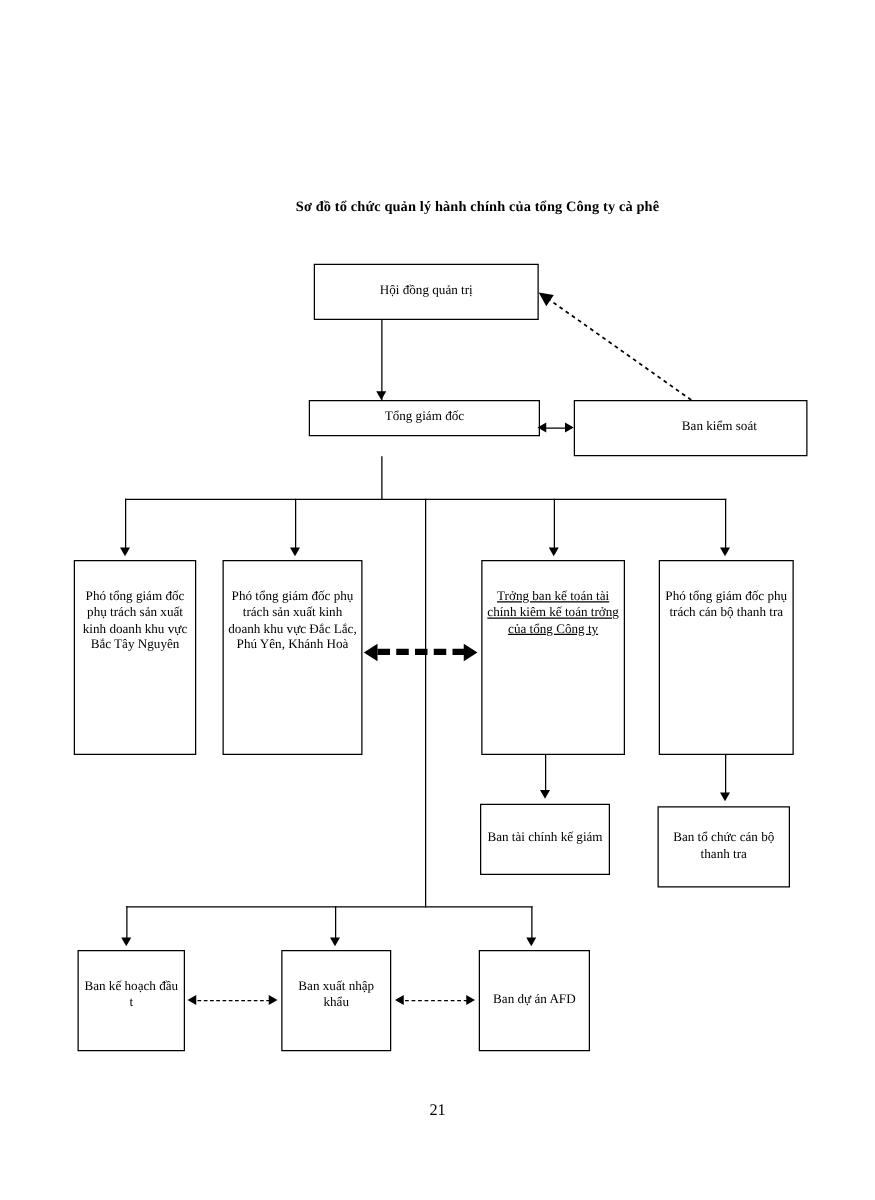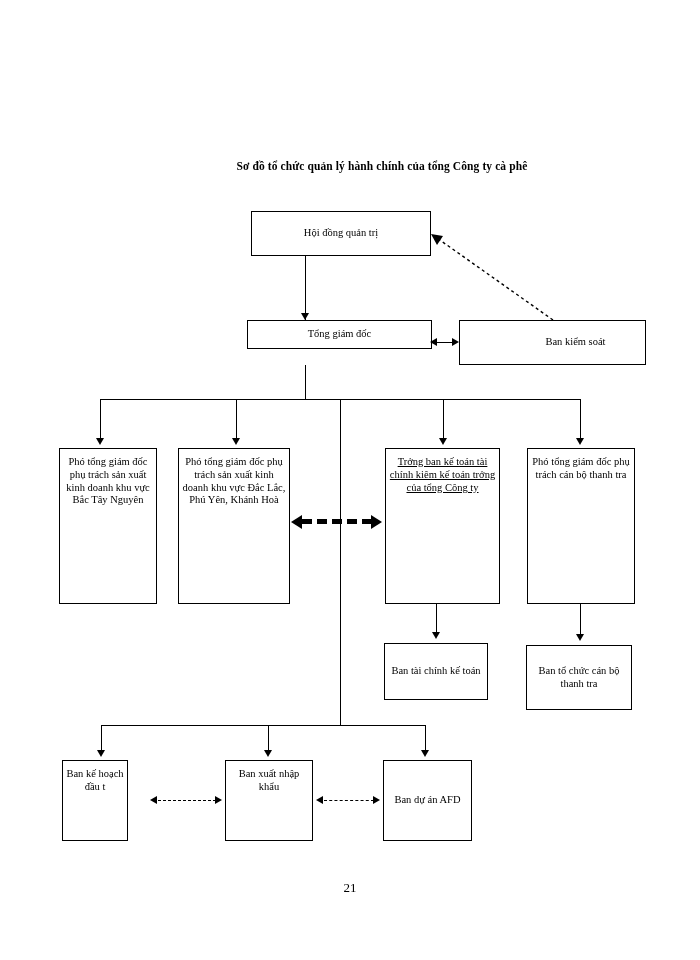--- a/index.html
+++ b/index.html
@@ -39,21 +39,21 @@
     line-height: 1.22;
     color: #000;
     display: flex;
     justify-content: center;
   }
   .node .txt {
     display: block;
     padding: 0 3px;
   }
   .node.center-v { align-items: center; }
-  .node.top-v { align-items: flex-start; padding-top: 7px; text-align: center; }
+  .node.top-v { align-items: flex-start; padding-top: 23px; text-align: center; }
 
   .vline, .hline {
     position: absolute;
     background: #000000;
   }
   .vline { width: 1.2px; }
   .hline { height: 1.2px; }
 
   .arrowhead {
     position: absolute;
@@ -177,42 +177,42 @@
   </div>
 
   <div class="dash-h-thick" style="left:302px; top:519px; width:70px;"></div>
   <div class="arrowhead arrow-left-thick" style="left:291px; top:515px;"></div>
   <div class="arrowhead arrow-right-thick" style="left:371px; top:515px;"></div>
 
   <div class="vline" style="left:436px; top:604px; height:32px;"></div>
   <div class="arrowhead arrow-down" style="left:432px; top:632px;"></div>
 
   <div class="node center-v" style="left:384px; top:643px; width:104px; height:57px;">
-    <span class="txt">Ban tài chính kế toán</span>
+    <span class="txt">Ban tài chính kế giám</span>
   </div>
 
   <div class="vline" style="left:580px; top:604px; height:34px;"></div>
   <div class="arrowhead arrow-down" style="left:576px; top:634px;"></div>
 
   <div class="node center-v" style="left:526px; top:645px; width:106px; height:65px;">
     <span class="txt">Ban tổ chức cán bộ thanh tra</span>
   </div>
 
   <div class="hline" style="left:101px; top:725px; width:325px;"></div>
 
   <div class="vline" style="left:101px; top:725px; height:28px;"></div>
   <div class="arrowhead arrow-down" style="left:97px; top:750px;"></div>
 
   <div class="vline" style="left:268px; top:725px; height:28px;"></div>
   <div class="arrowhead arrow-down" style="left:264px; top:750px;"></div>
 
   <div class="vline" style="left:425px; top:725px; height:28px;"></div>
   <div class="arrowhead arrow-down" style="left:421px; top:750px;"></div>
 
-  <div class="node top-v" style="left:62px; top:760px; width:66px; height:81px;">
+  <div class="node top-v" style="left:62px; top:760px; width:86px; height:81px;">
     <span class="txt">Ban kế hoạch đầu t</span>
   </div>
 
   <div class="node top-v" style="left:225px; top:760px; width:88px; height:81px;">
     <span class="txt">Ban xuất nhập khẩu</span>
   </div>
 
   <div class="node center-v" style="left:383px; top:760px; width:89px; height:81px;">
     <span class="txt">Ban dự án AFD</span>
   </div>

